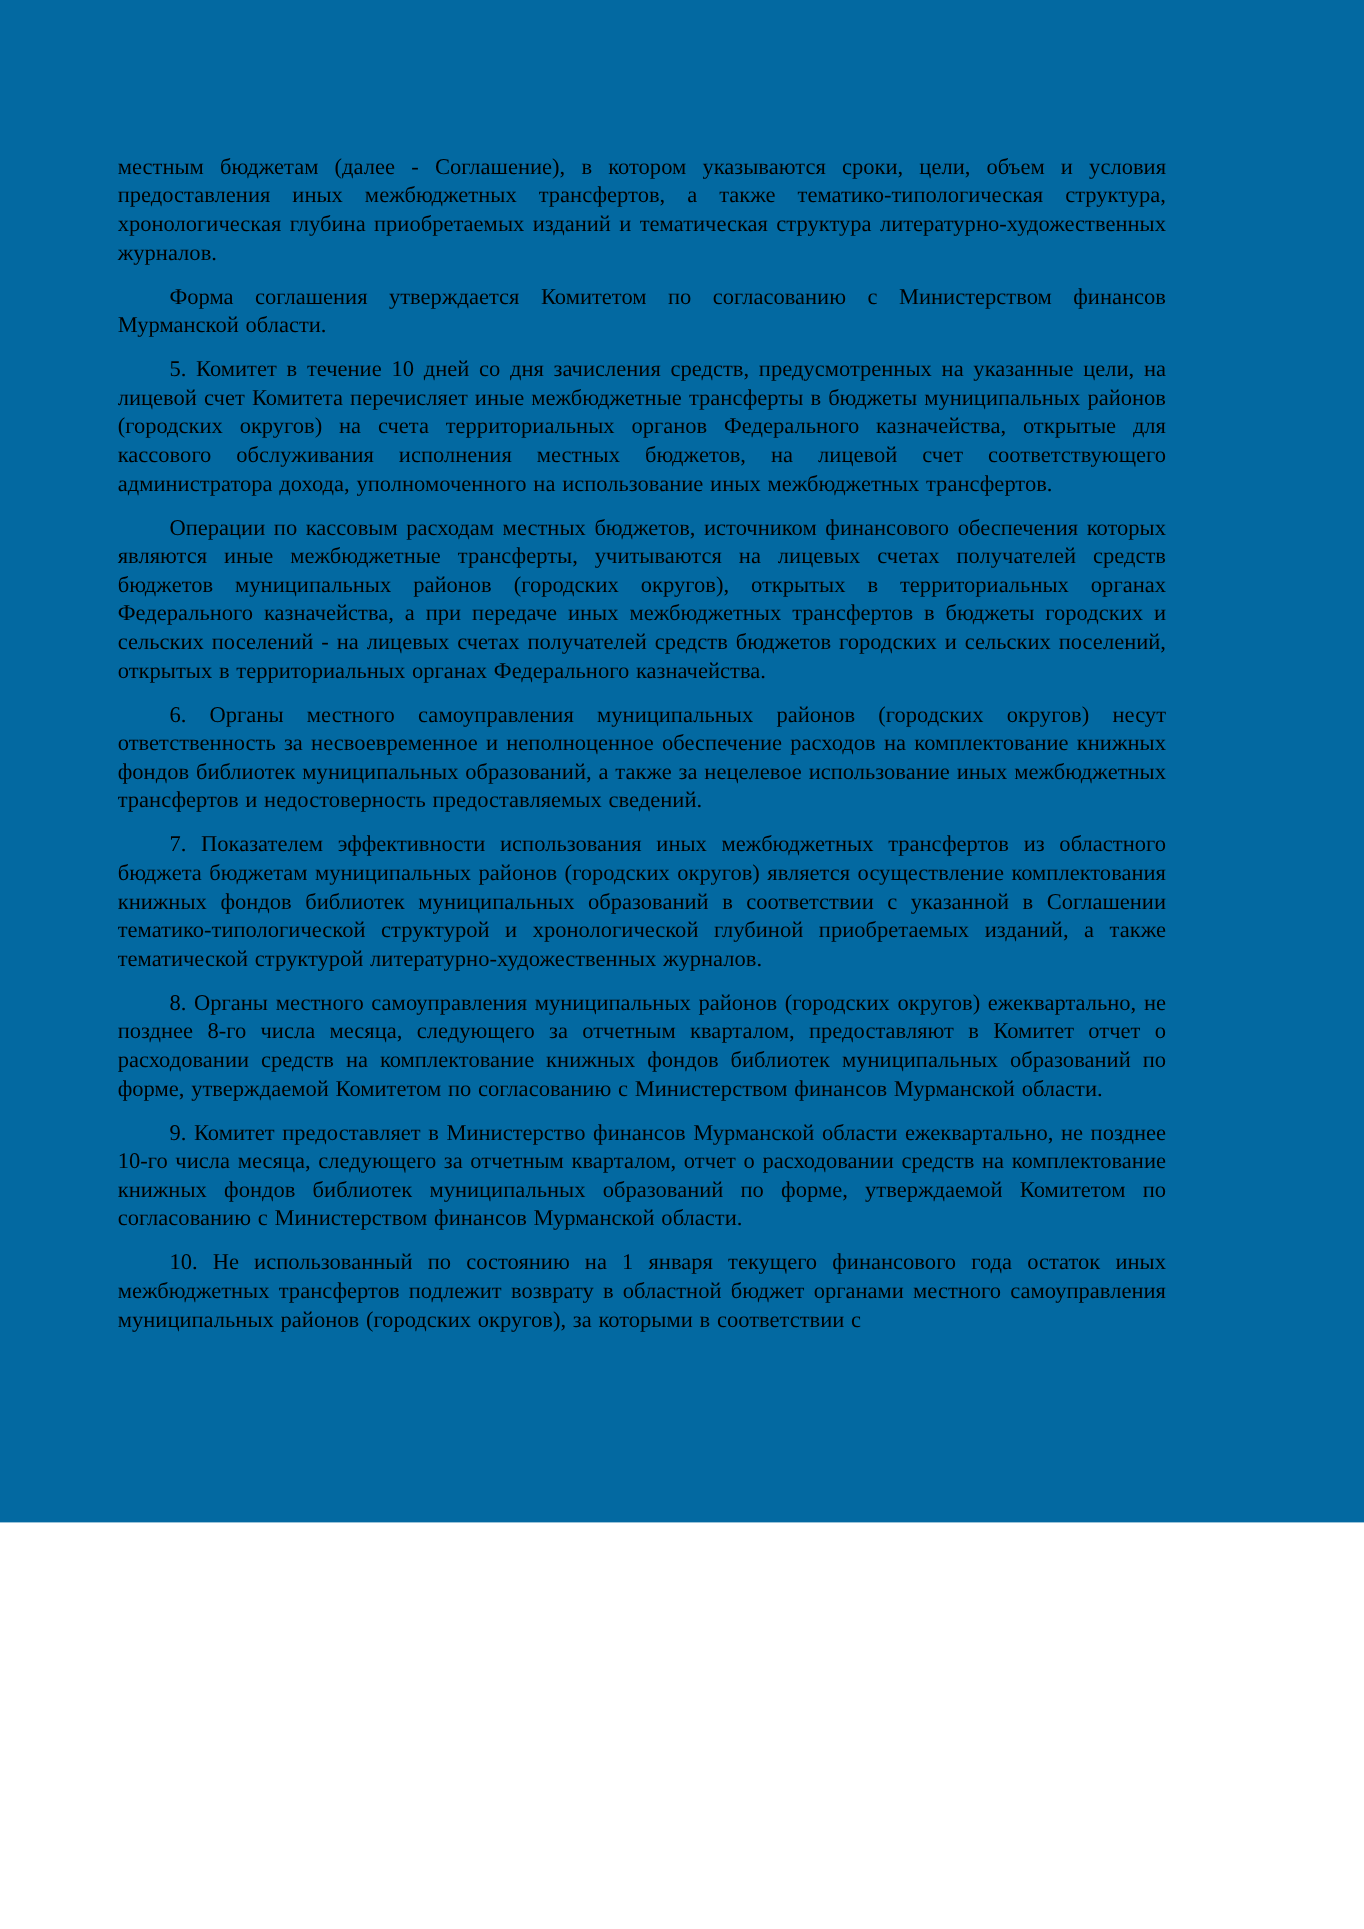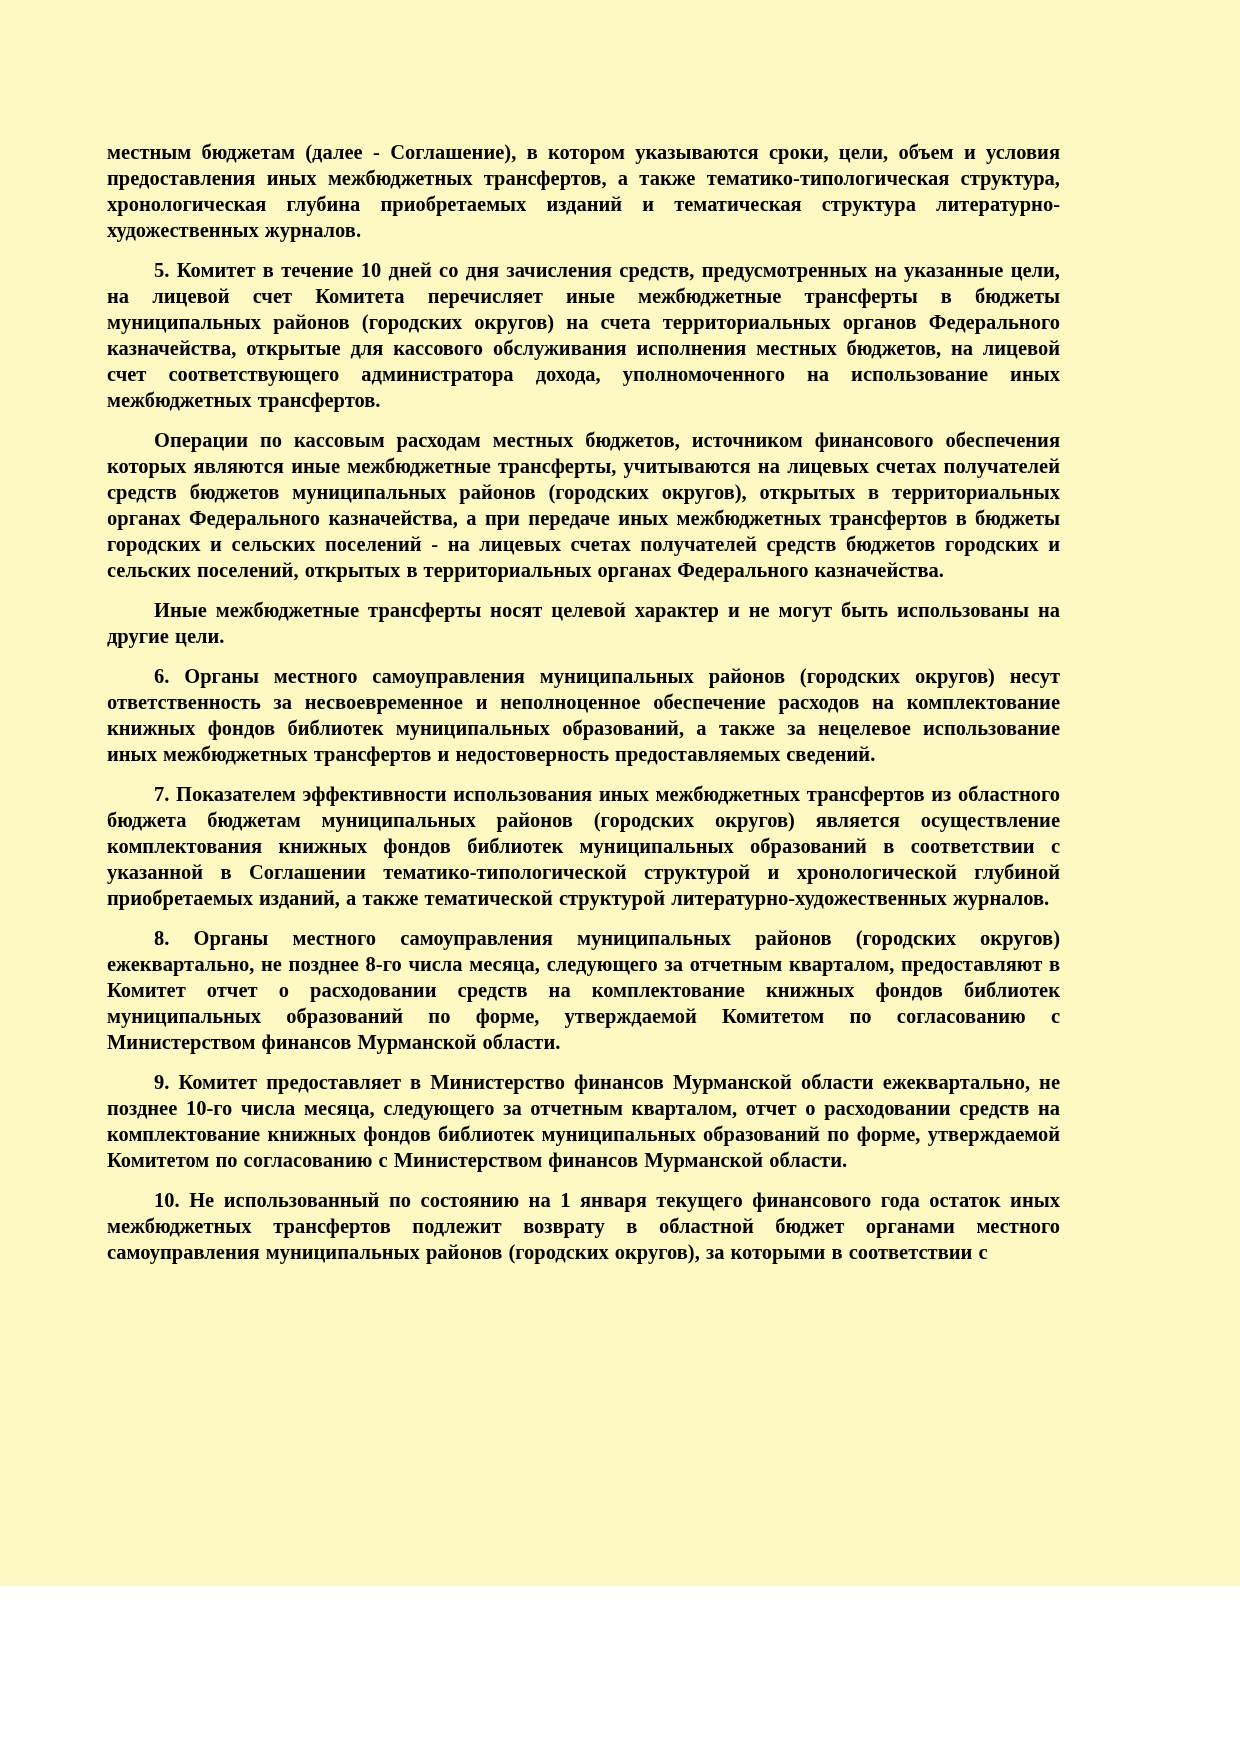--- a/index.html
+++ b/index.html
@@ -12,25 +12,24 @@
     height: 1754px;
     position: relative;
     font-family: "Liberation Serif", "DejaVu Serif", serif;
     color: #000000;
   }
   .page {
     position: absolute;
     top: 0;
     left: 0;
     width: 1240px;
-    height: 1586px;
+    height: 1384px;
     box-sizing: border-box;
     padding: 139px 180px 60px 107px;
-    background: #fef9c3;
-    font-weight: bold;
+    background: #0369a1;
   }
   .para {
     margin: 0 0 14px 0;
     font-size: 20.5px;
     line-height: 26px;
     text-align: justify;
     text-indent: 47px;
     word-spacing: 1px;
     color: #000000;
   }
@@ -39,21 +38,21 @@
   }
   .para:last-child {
     margin-bottom: 4px;
   }
 </style>
 </head>
 <body>
 
 <div class="page">
   <p class="para no-indent">местным бюджетам (далее - Соглашение), в котором указываются сроки, цели, объем и условия предоставления иных межбюджетных трансфертов, а также тематико-типологическая структура, хронологическая глубина приобретаемых изданий и тематическая структура литературно-художественных журналов.</p>
+  <p class="para">Форма соглашения утверждается Комитетом по согласованию с Министерством финансов Мурманской области.</p>
   <p class="para">5. Комитет в течение 10 дней со дня зачисления средств, предусмотренных на указанные цели, на лицевой счет Комитета перечисляет иные межбюджетные трансферты в бюджеты муниципальных районов (городских округов) на счета территориальных органов Федерального казначейства, открытые для кассового обслуживания исполнения местных бюджетов, на лицевой счет соответствующего администратора дохода, уполномоченного на использование иных межбюджетных трансфертов.</p>
   <p class="para">Операции по кассовым расходам местных бюджетов, источником финансового обеспечения которых являются иные межбюджетные трансферты, учитываются на лицевых счетах получателей средств бюджетов муниципальных районов (городских округов), открытых в территориальных органах Федерального казначейства, а при передаче иных межбюджетных трансфертов в бюджеты городских и сельских поселений - на лицевых счетах получателей средств бюджетов городских и сельских поселений, открытых в территориальных органах Федерального казначейства.</p>
-  <p class="para">Иные межбюджетные трансферты носят целевой характер и не могут быть использованы на другие цели.</p>
   <p class="para">6. Органы местного самоуправления муниципальных районов (городских округов) несут ответственность за несвоевременное и неполноценное обеспечение расходов на комплектование книжных фондов библиотек муниципальных образований, а также за нецелевое использование иных межбюджетных трансфертов и недостоверность предоставляемых сведений.</p>
   <p class="para">7. Показателем эффективности использования иных межбюджетных трансфертов из областного бюджета бюджетам муниципальных районов (городских округов) является осуществление комплектования книжных фондов библиотек муниципальных образований в соответствии с указанной в Соглашении тематико-типологической структурой и хронологической глубиной приобретаемых изданий, а также тематической структурой литературно-художественных журналов.</p>
   <p class="para">8. Органы местного самоуправления муниципальных районов (городских округов) ежеквартально, не позднее 8-го числа месяца, следующего за отчетным кварталом, предоставляют в Комитет отчет о расходовании средств на комплектование книжных фондов библиотек муниципальных образований по форме, утверждаемой Комитетом по согласованию с Министерством финансов Мурманской области.</p>
   <p class="para">9. Комитет предоставляет в Министерство финансов Мурманской области ежеквартально, не позднее 10-го числа месяца, следующего за отчетным кварталом, отчет о расходовании средств на комплектование книжных фондов библиотек муниципальных образований по форме, утверждаемой Комитетом по согласованию с Министерством финансов Мурманской области.</p>
   <p class="para">10. Не использованный по состоянию на 1 января текущего финансового года остаток иных межбюджетных трансфертов подлежит возврату в областной бюджет органами местного самоуправления муниципальных районов (городских округов), за которыми в соответствии с</p>
 </div>
 
 </body></html>

